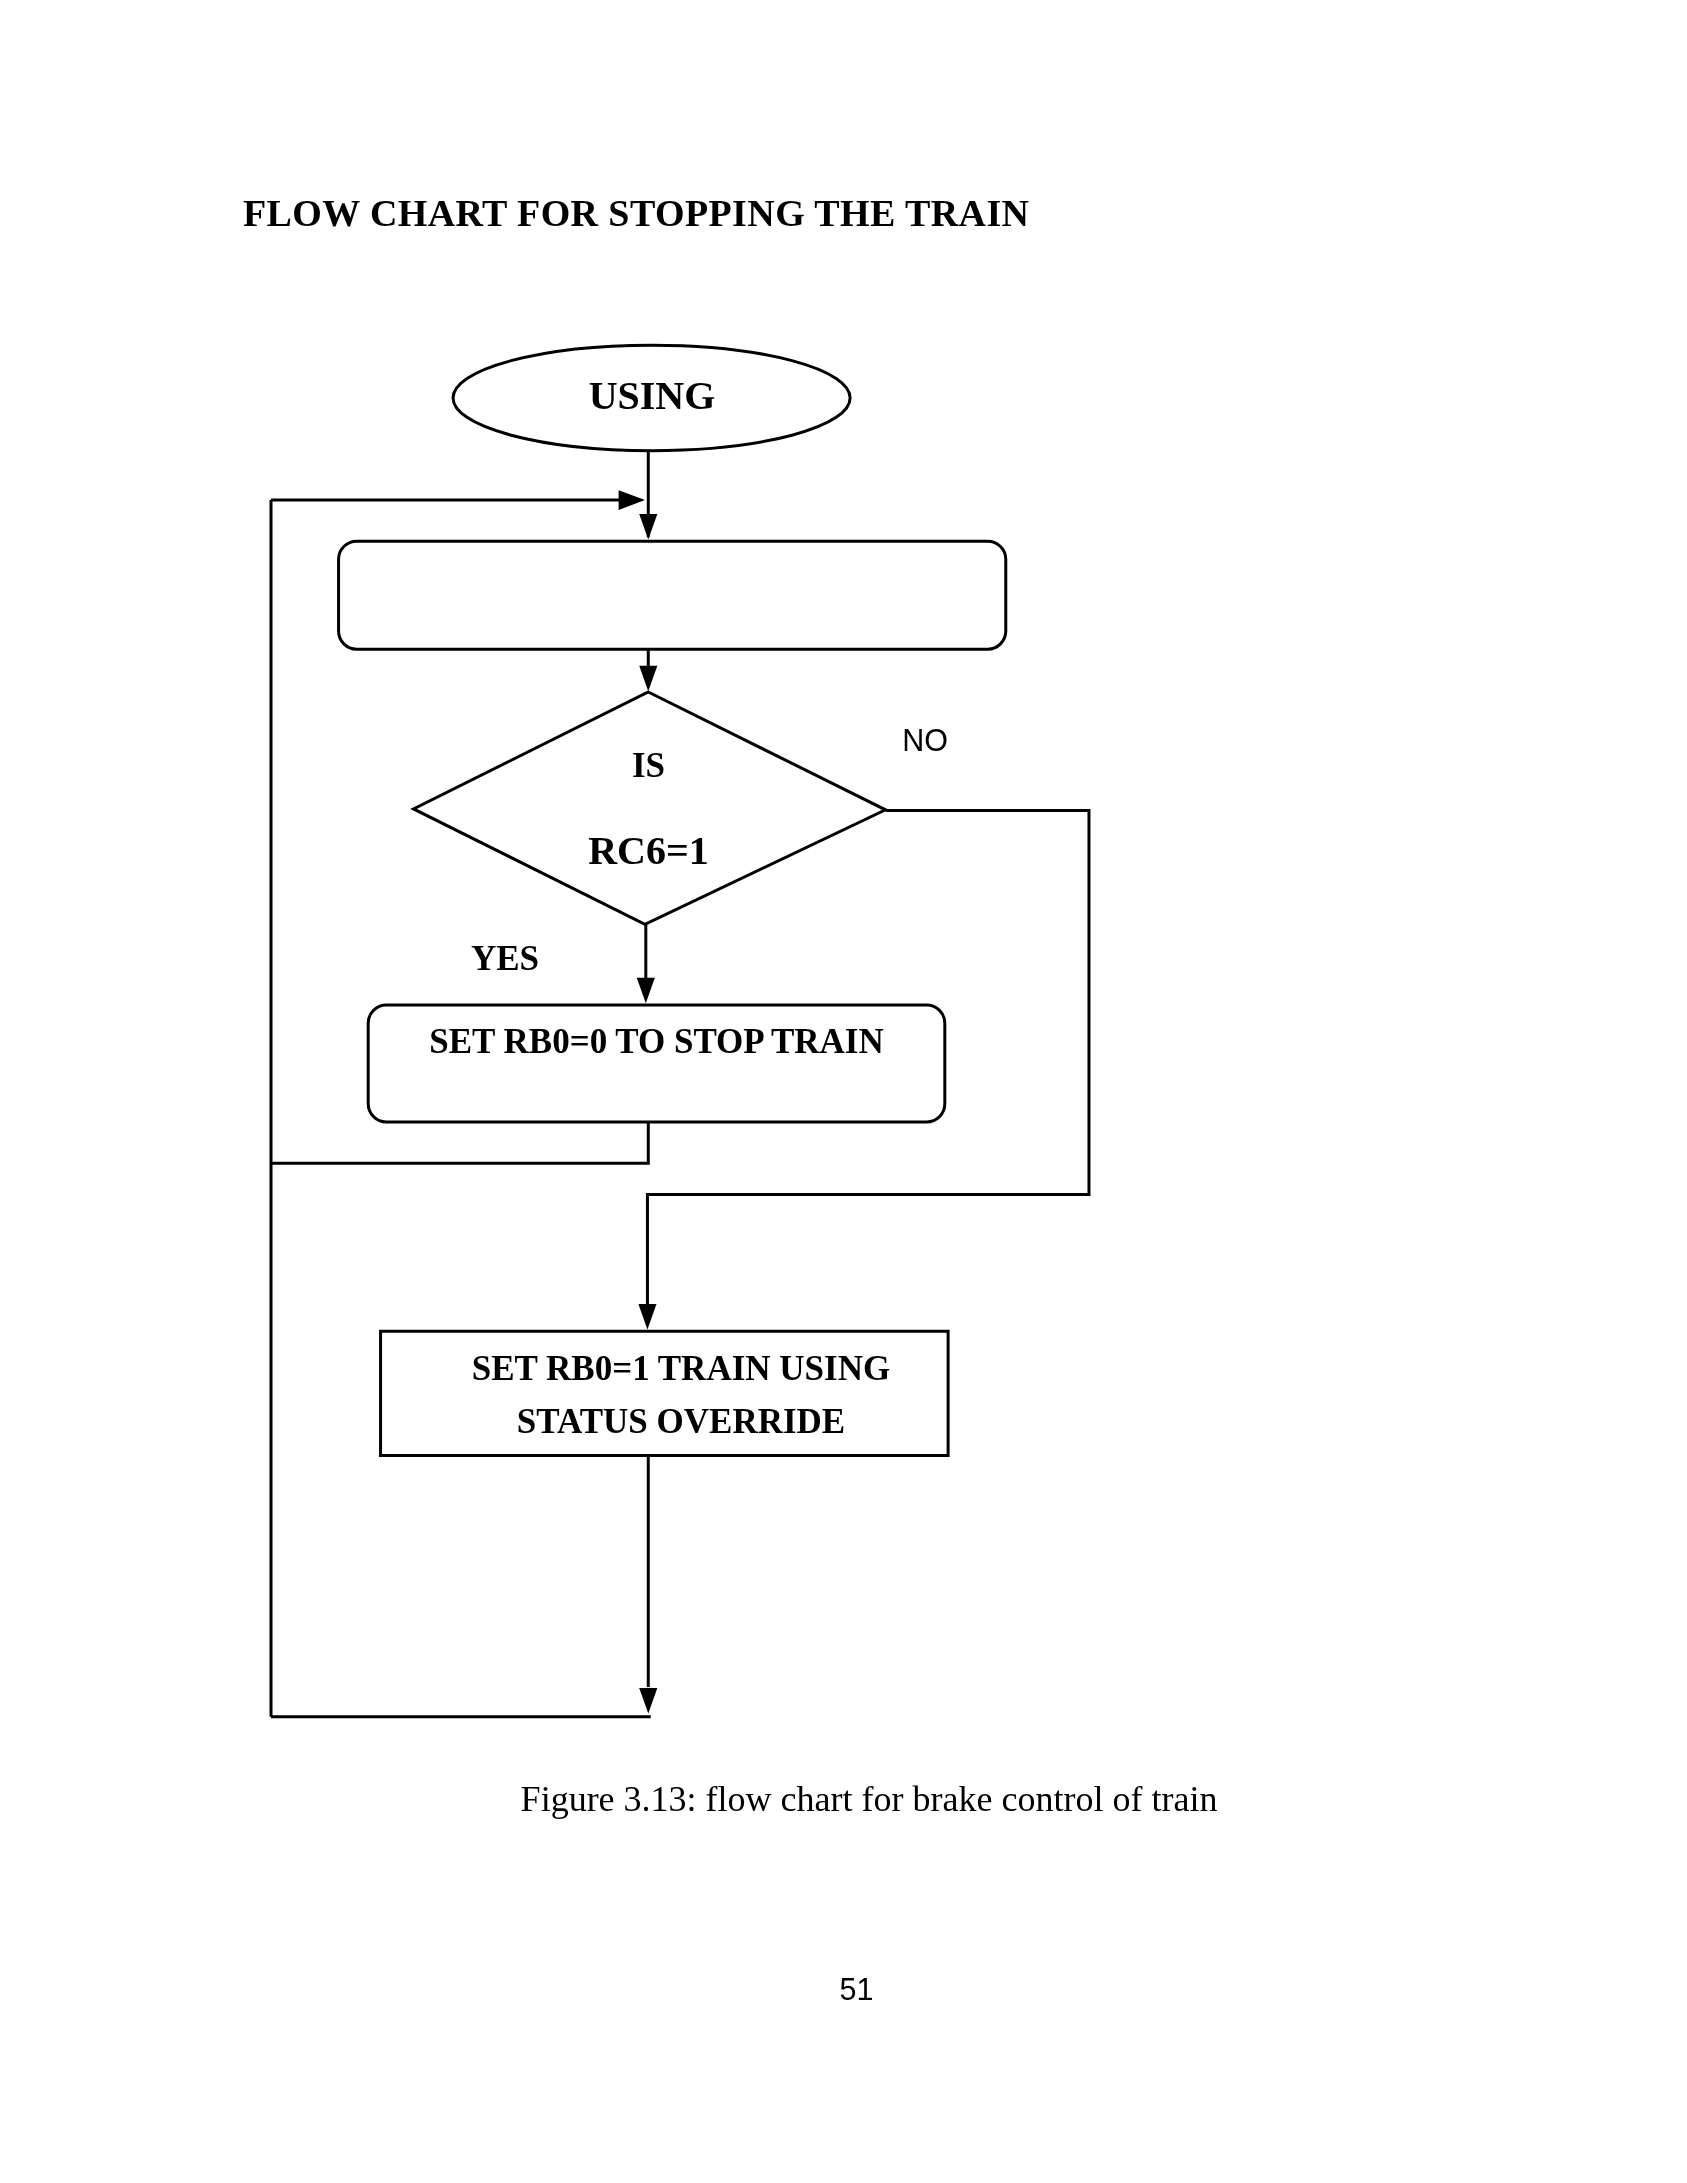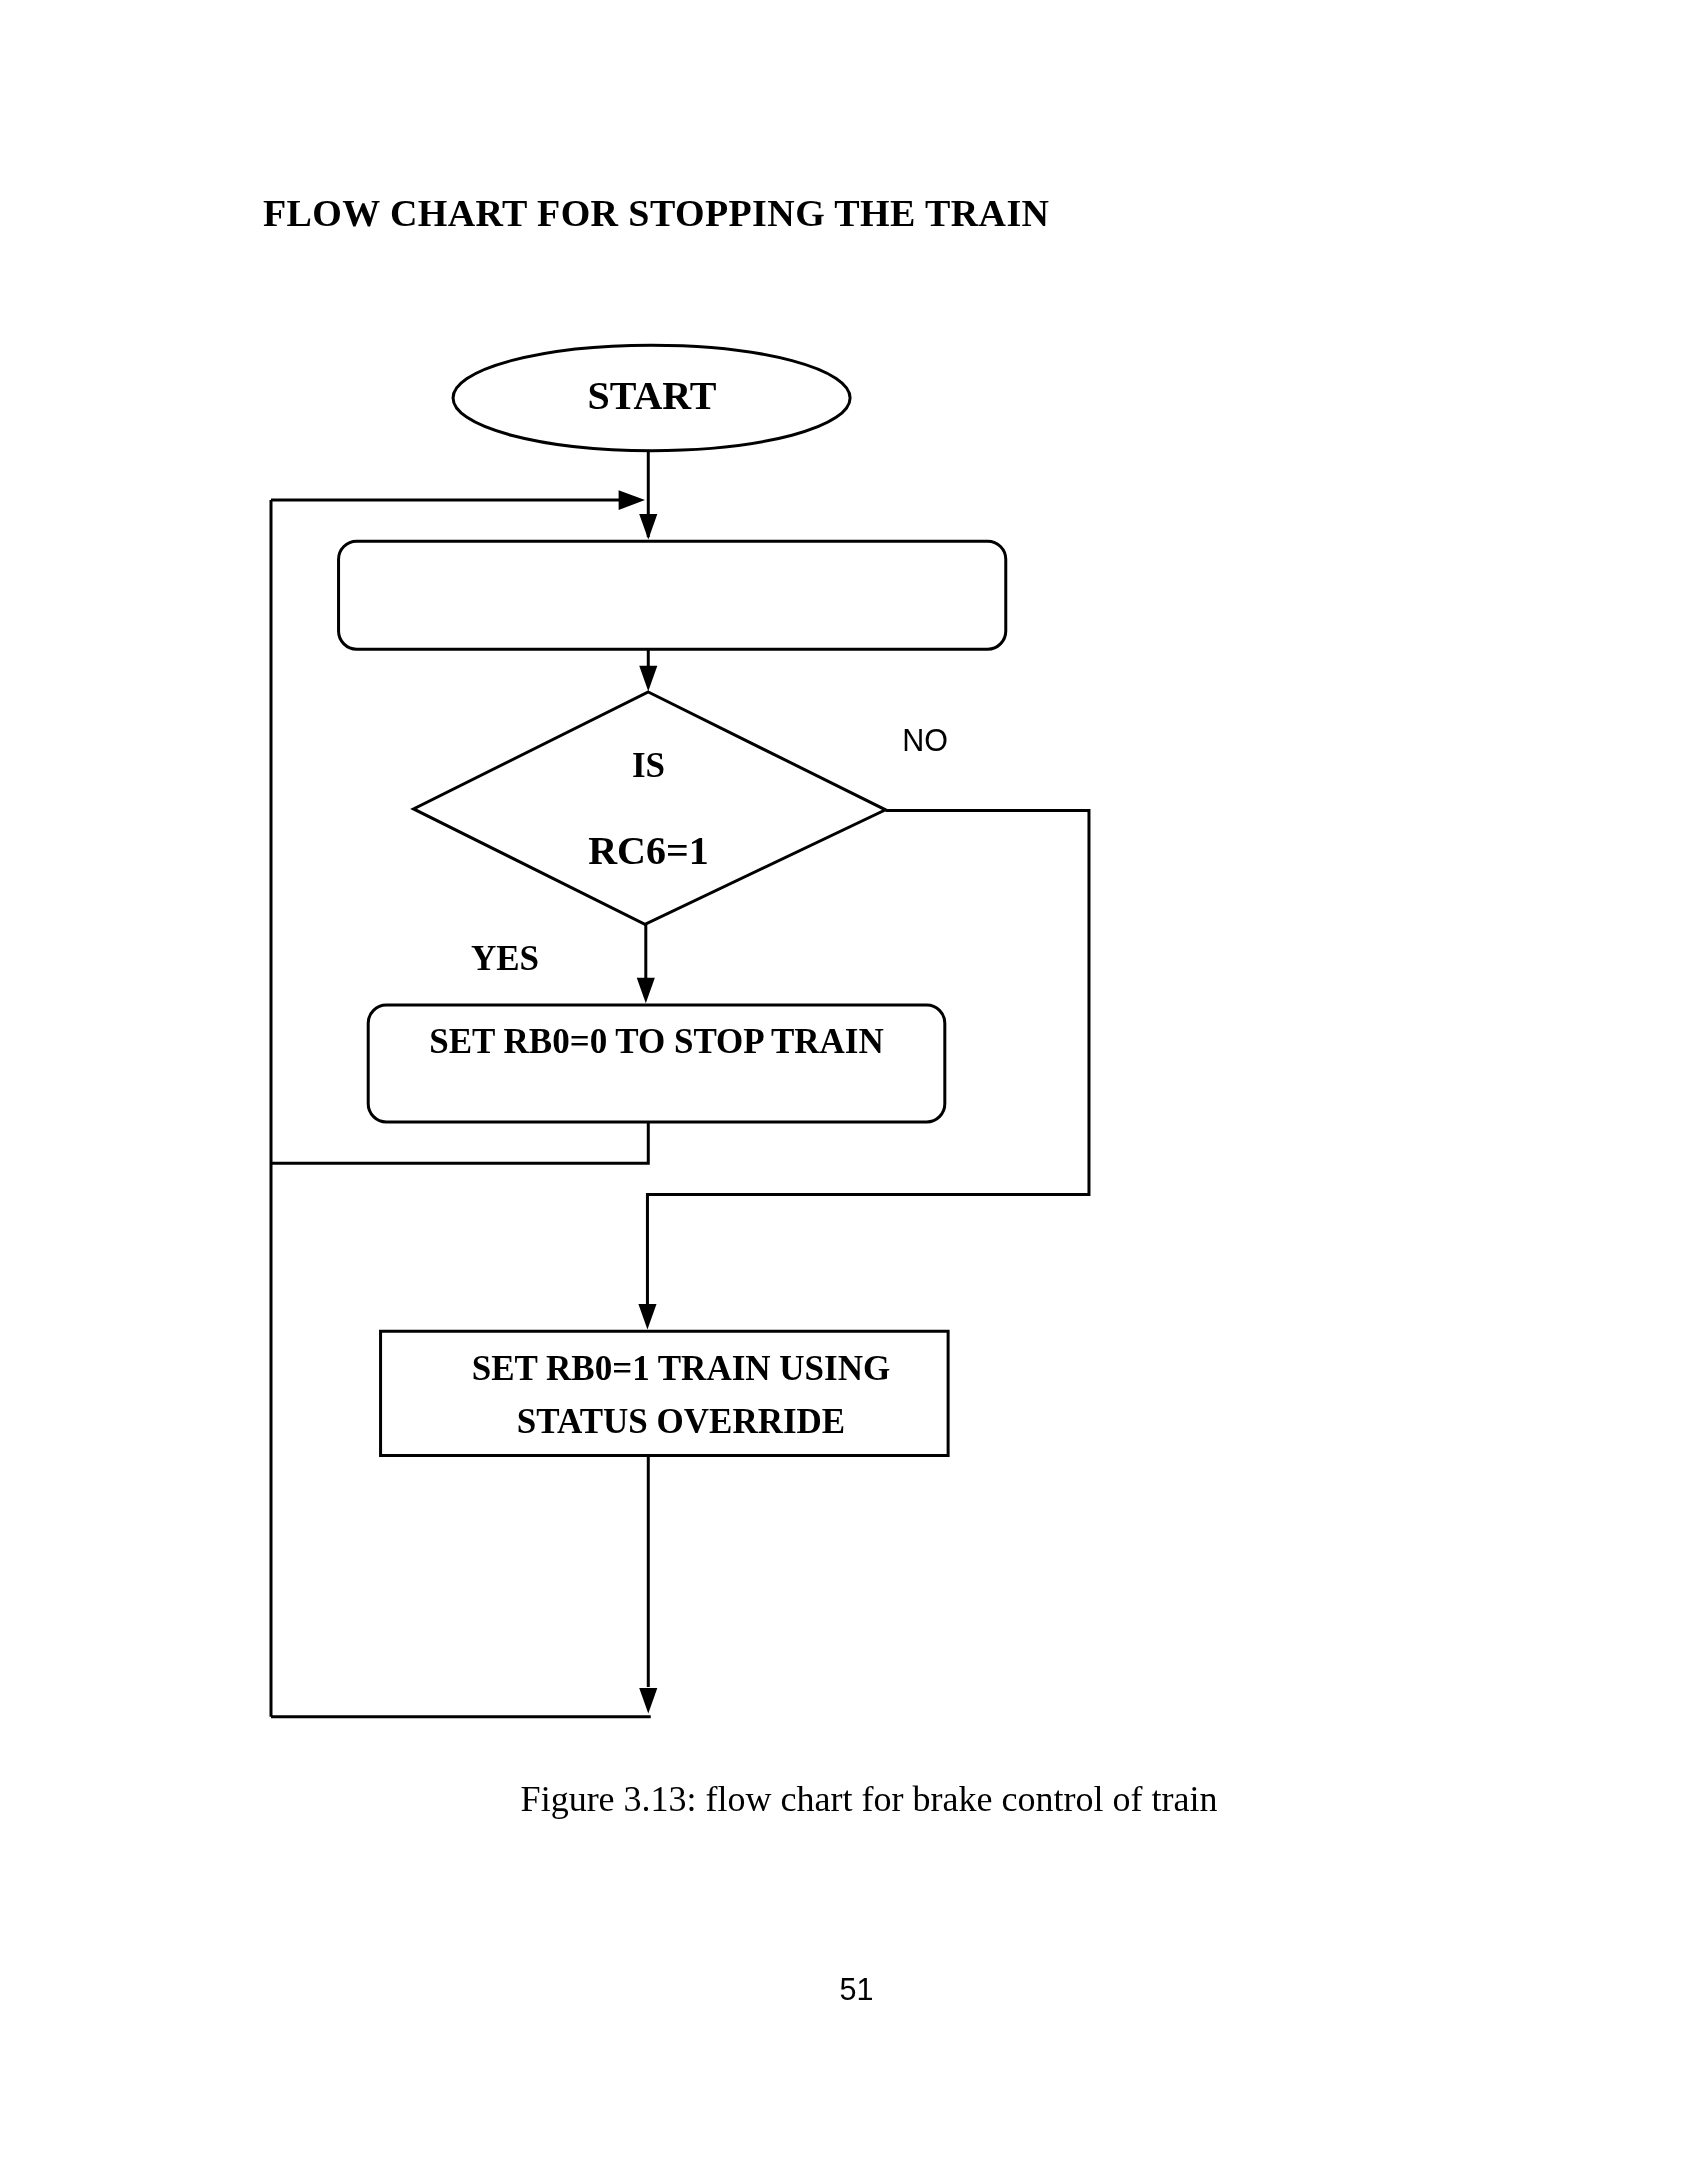--- a/index.html
+++ b/index.html
@@ -44,21 +44,20 @@
     font-family: "Liberation Sans", sans-serif;
     font-weight: normal;
   }
   .title {
     left: 243px;
     top: 191px;
     width: 824px;
     text-align: left;
     font-size: 38px;
     letter-spacing: 0.4px;
-    margin-left: 20px;
   }
   .start-label   { left: 447px;  top: 372px;  width: 410px; font-size: 40px; }
   .scan-label    { left: 339px;  top: 557px;  width: 667px; font-size: 35px; }
   .is-label      { left: 566px;  top: 746px;  width: 165px; font-size: 35px; }
   .rc6-label     { left: 525px;  top: 827px; width: 247px; font-size: 40px; }
   .no-label      { left: 884px; top: 723px;  width: 82px; font-size: 30.5px; }
   .yes-label     { left: 439px;  top: 909px; width: 132px; font-size: 35px;
                    height: 35px; overflow: hidden; margin-top: 30px; }
   .stop-label    { left: 368px;  top: 1022px; width: 577px; font-size: 35px; }
   .override-label{ left: 381px;  top: 1343px; width: 568px; font-size: 35px;
@@ -105,21 +104,21 @@
     <rect x="462" y="1616" width="689" height="151"></rect>
 
     <line x1="787" y1="1767" x2="787" y2="2048"></line>
     <polygon points="787,2080 776,2049 798,2049" fill="#000000" stroke="none"></polygon>
 
     <line x1="329" y1="2084" x2="790" y2="2084"></line>
   </svg>
 
   <div class="lbl serif-bold title">FLOW CHART FOR STOPPING THE TRAIN</div>
 
-  <div class="lbl serif-bold start-label">START</div>
+  <div class="lbl serif-bold start-label">USING</div>
 
 
   <div class="lbl serif-bold is-label">IS</div>
 
   <div class="lbl serif-bold rc6-label">RC6=1</div>
 
   <div class="lbl sans-reg no-label">NO</div>
 
   <div class="lbl serif-bold yes-label">YES</div>
 

